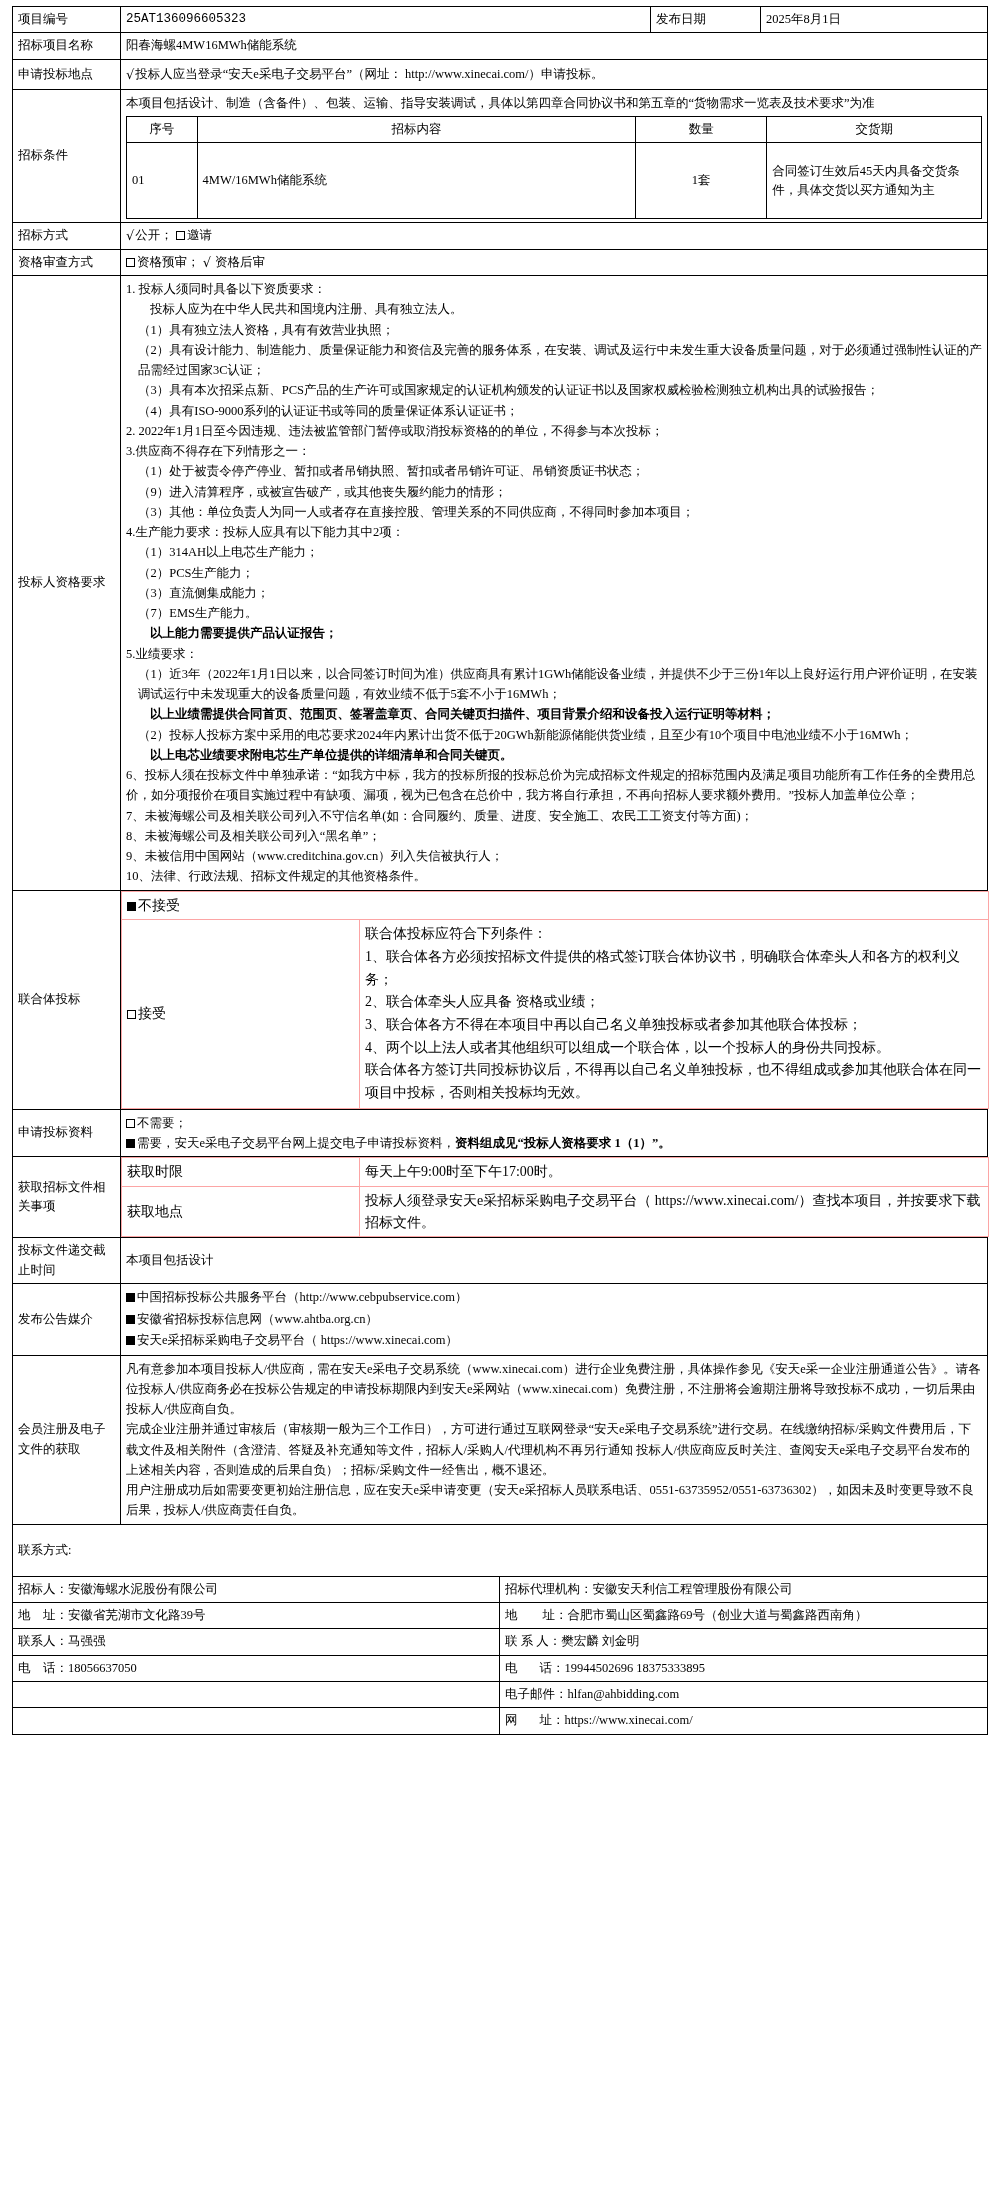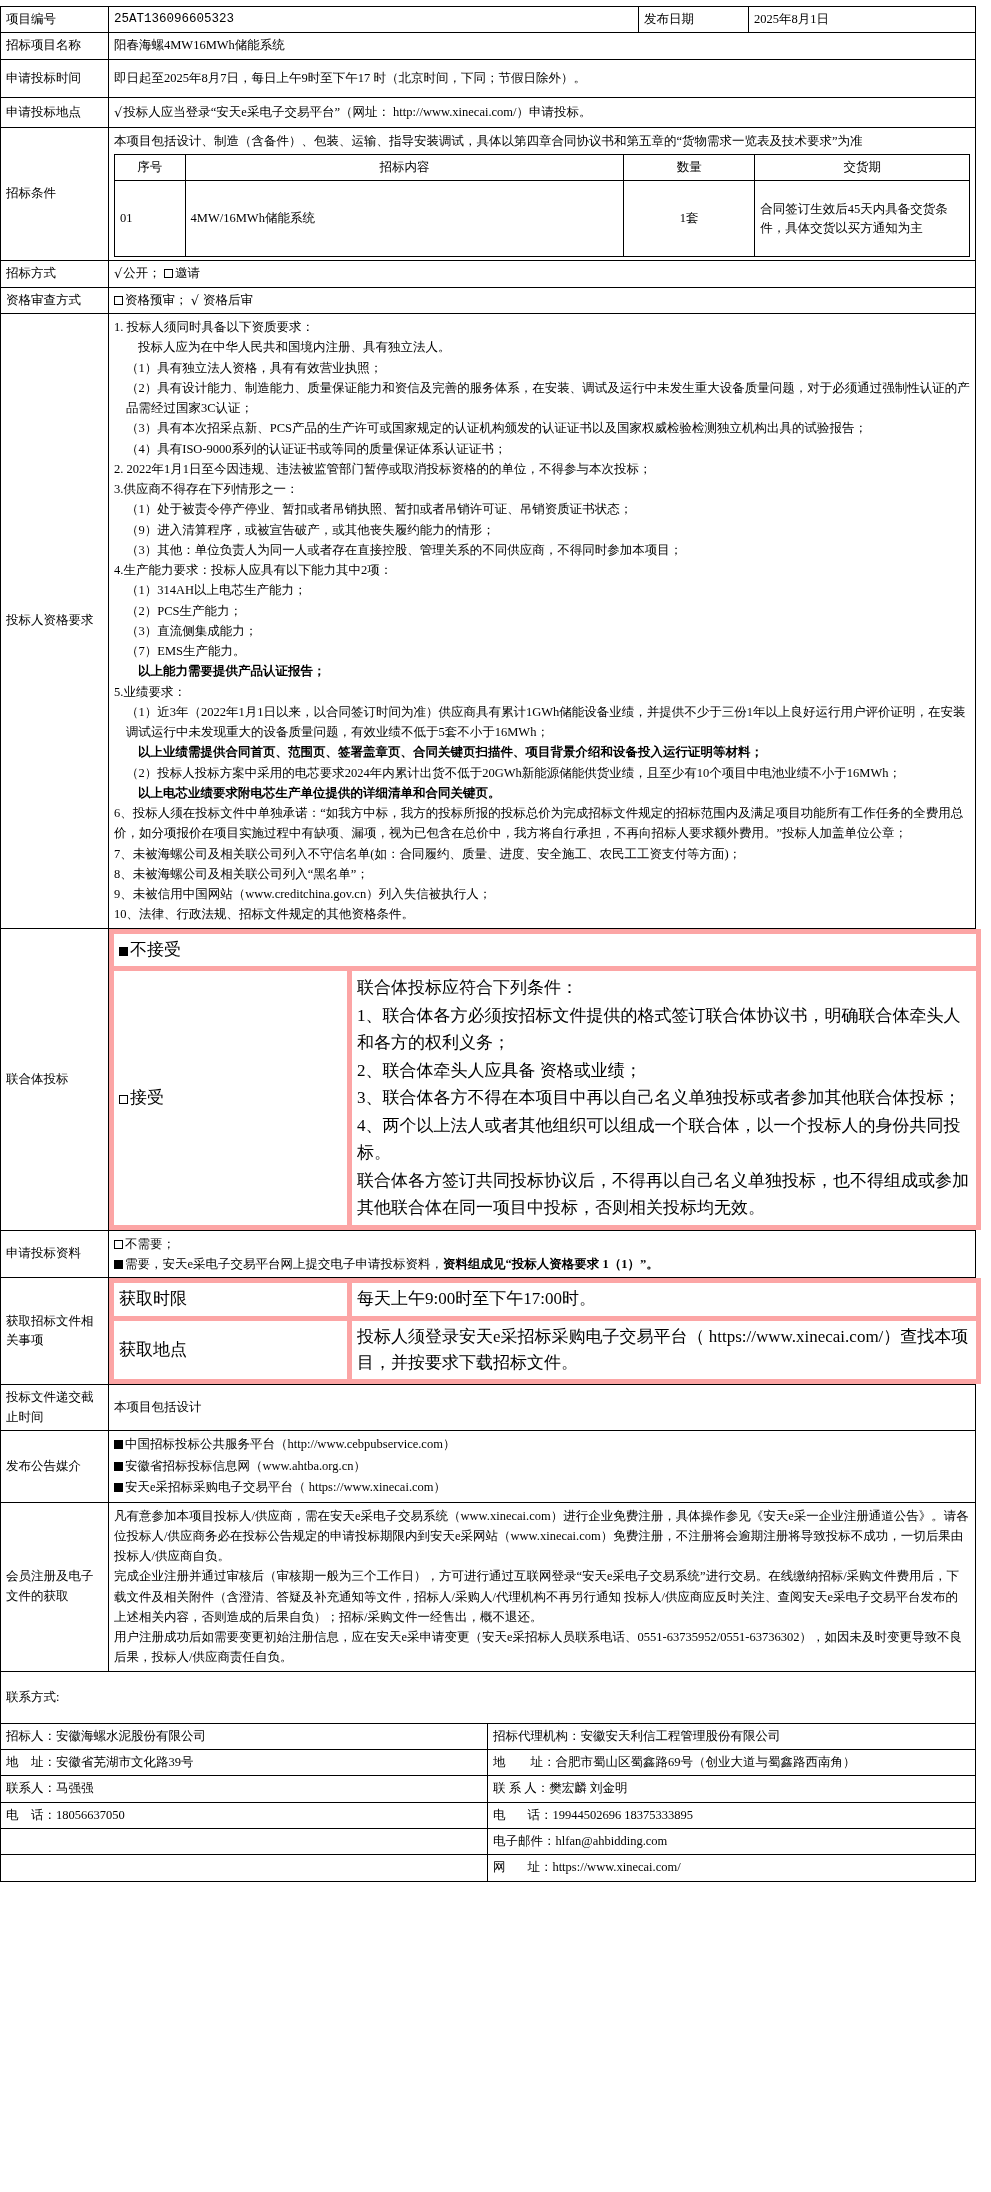--- a/index.html
+++ b/index.html
@@ -9,21 +9,21 @@
     background: #ffffff;
   }
   body {
     width: 991px;
     font-family: "Liberation Serif", "DejaVu Serif", serif;
     color: #000000;
     font-size: 12px;
   }
   .doc {
     width: 991px;
-    padding: 6px 8px 10px 0;
+    padding: 6px 8px 10px 12px;
   }
   table.main {
     width: 975px;
     border-collapse: collapse;
     table-layout: fixed;
   }
   table.main > tbody > tr > td,
   table.inner > tbody > tr > td {
     border: 1px solid #000000;
     vertical-align: middle;
@@ -73,21 +73,21 @@
     border-collapse: collapse;
     table-layout: fixed;
     margin-top: 3px;
   }
   table.inner td { text-align: center; font-size: 12.5px; }
   table.inner td.left { text-align: left; }
   .hcell { text-align: center; }
   .tall { height: 76px; }
   .nopad { padding: 0 !important; border: none !important; }
   .subtable { width: 100%; border-collapse: collapse; table-layout: fixed; }
-  .subtable td { border: 5px solid #fca5a5; padding: 3px 5px; font-size: 17px; line-height: 1.55; vertical-align: middle; }
+  .subtable td { border: 1px solid #fca5a5; padding: 3px 5px; font-size: 14px; line-height: 1.55; vertical-align: middle; }
   .vt { vertical-align: top; }
   .media-line { margin: 0; line-height: 1.72; }
 </style>
 </head>
 <body>
 
 <div class="doc">
 <table class="main">
 <colgroup>
   <col style="width:108px">
@@ -104,24 +104,20 @@
     <td colspan="3" class="mono">25AT136096605323</td>
     <td>发布日期</td>
     <td>2025年8月1日</td>
   </tr>
 
   <tr>
     <td class="lbl">招标项目名称</td>
     <td colspan="5">阳春海螺4MW16MWh储能系统</td>
   </tr>
 
-  <tr>
-    <td class="lbl" style="height:38px">申请投标时间</td>
-    <td colspan="5">即日起至2025年8月7日，每日上午9时至下午17 时（北京时间，下同；节假日除外）。</td>
-  </tr>
 
   <tr>
     <td class="lbl" style="height:30px">申请投标地点</td>
     <td colspan="5">
       <span class="tick">√</span><span>投标人应当登录“安天e采电子交易平台”（网址： http://www.xinecai.com/）申请投标。</span>
     </td>
   </tr>
 
   <tr>
     <td class="lbl">招标条件</td>

